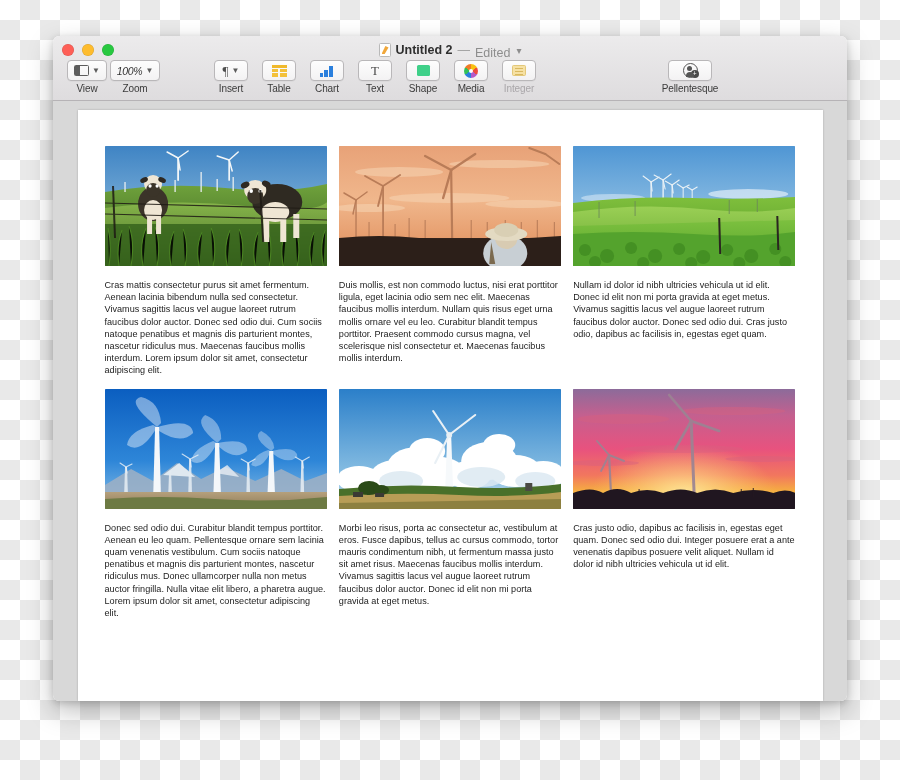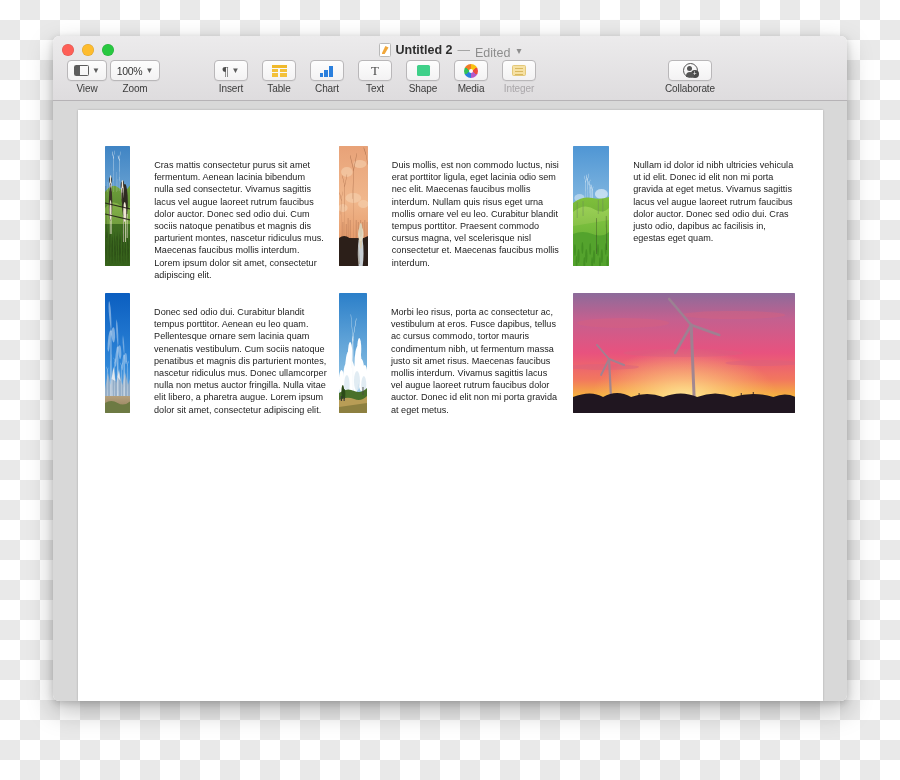--- a/index.html
+++ b/index.html
@@ -96,21 +96,21 @@
     gap: 3px; padding: 0 6px;
     box-shadow: 0 0.5px 0.5px rgba(0,0,0,0.06);
   }
   .btn.seg-l { border-radius: 4px 0 0 4px; border-right: none; }
   .btn.seg-r { border-radius: 0 4px 4px 0; }
   .chev { font-size: 8px; color: #5c5c5c; line-height: 1; }
 
   
   .ic-view { width: 15px; height: 11px; border: 1.3px solid #5d5d5d; border-radius: 1.5px; position: relative; }
   .ic-view::before { content:""; position:absolute; left:0; top:0; bottom:0; width:4.5px; background:#5d5d5d; }
-  .ic-zoom { font-size: 10.5px; color: #343434; letter-spacing: -0.3px; }
+  .ic-zoom { font-size: 10.5px; color: #343434; letter-spacing: -0.3px; font-style: italic; }
   .ic-pilcrow { font-size: 13px; color: #4d4d4d; line-height: 1; font-family: "Liberation Serif", serif; }
   .ic-table { width: 15px; height: 12px; display: grid; grid-template-columns: 1fr 1fr; grid-template-rows: 3.4px 1fr 1fr; gap: 1.2px; }
   .ic-table i { background: #f3c13a; display: block; }
   .ic-table i.head { grid-column: 1 / span 2; background: #f0b92c; }
   .ic-chart { width: 15px; height: 12px; display: flex; align-items: flex-end; gap: 1.6px; }
   .ic-chart i { width: 3.4px; background: #2a7fdd; display: block; }
   .ic-text { font-size: 13px; color: #4a4a4a; line-height: 1; font-family: "Liberation Serif", serif; }
   .ic-shape { width: 13px; height: 11px; background: #3fd089; border-radius: 1.5px; }
   .ic-media { width: 14px; height: 14px; border-radius: 50%; position: relative; overflow: hidden;
     background: conic-gradient(#f9c013 0 60deg,#ee4b3e 60deg 120deg,#b659c6 120deg 180deg,#2a7fdd 180deg 240deg,#32c05a 240deg 300deg,#f07b26 300deg 360deg); }
@@ -149,21 +149,21 @@
     background: #fff;
     box-shadow: 0 0 2px rgba(0,0,0,0.22);
     padding: 36px 27px 0 27px;
   }
   .grid {
     display: grid;
     grid-template-columns: repeat(3, 1fr);
     column-gap: 12px;
     row-gap: 12px;
   }
-  .cell { display: flex; flex-direction: row; gap: 24px; }
+  .cell { display: flex; flex-direction: column; }
   .photo {
     width: 100%; height: 120px;
     border-radius: 1px;
     overflow: hidden;
     position: relative;
     background: #9db7cf;
   }
   .caption {
     margin-top: 13px;
     font-size: 9.1px;
@@ -282,21 +282,21 @@
 
       <div class="spacer-c"></div>
 
       <div class="tgroup">
         <div class="titem wide">
           <div class="btn" style="min-width:44px">
             <span class="ic-collab">
               <span class="collab-plus">+</span>
             </span>
           </div>
-          <div class="tlabel">Collaborate</div>
+          <div class="tlabel">Pellentesque</div>
         </div>
       </div>
 
       <div class="spacer-d"></div>
 
 
     </div>
   </div>
 
   <div class="canvas">
@@ -742,18 +742,19 @@
               </g>
               <rect x="0" y="104" width="222" height="16" fill="#241821"></rect>
               <path d="M0 104 Q18 97 30 104 Q44 96 58 104 Q74 98 90 104 Q108 97 124 104 Q142 97 160 104 Q180 98 200 104 Q212 99 222 104 L222 120 L0 120Z" fill="#201620"></path>
               <g stroke="#241821" stroke-width="1" opacity=".9">
                 <line x1="168" y1="100" x2="168" y2="108"></line>
                   <line x1="180" y1="99" x2="180" y2="108"></line>
                 <line x1="66" y1="100" x2="66" y2="108"></line>
               </g>
             </svg>
           </div>
+          <div class="caption">Cras justo odio, dapibus ac facilisis in, egestas eget quam. Donec sed odio dui. Integer posuere erat a ante venenatis dapibus posuere velit aliquet. Nullam id dolor id nibh ultricies vehicula ut id elit.</div>
         </div>
 
       </div>
     </div>
   </div>
 </div>
 
 </body></html>

